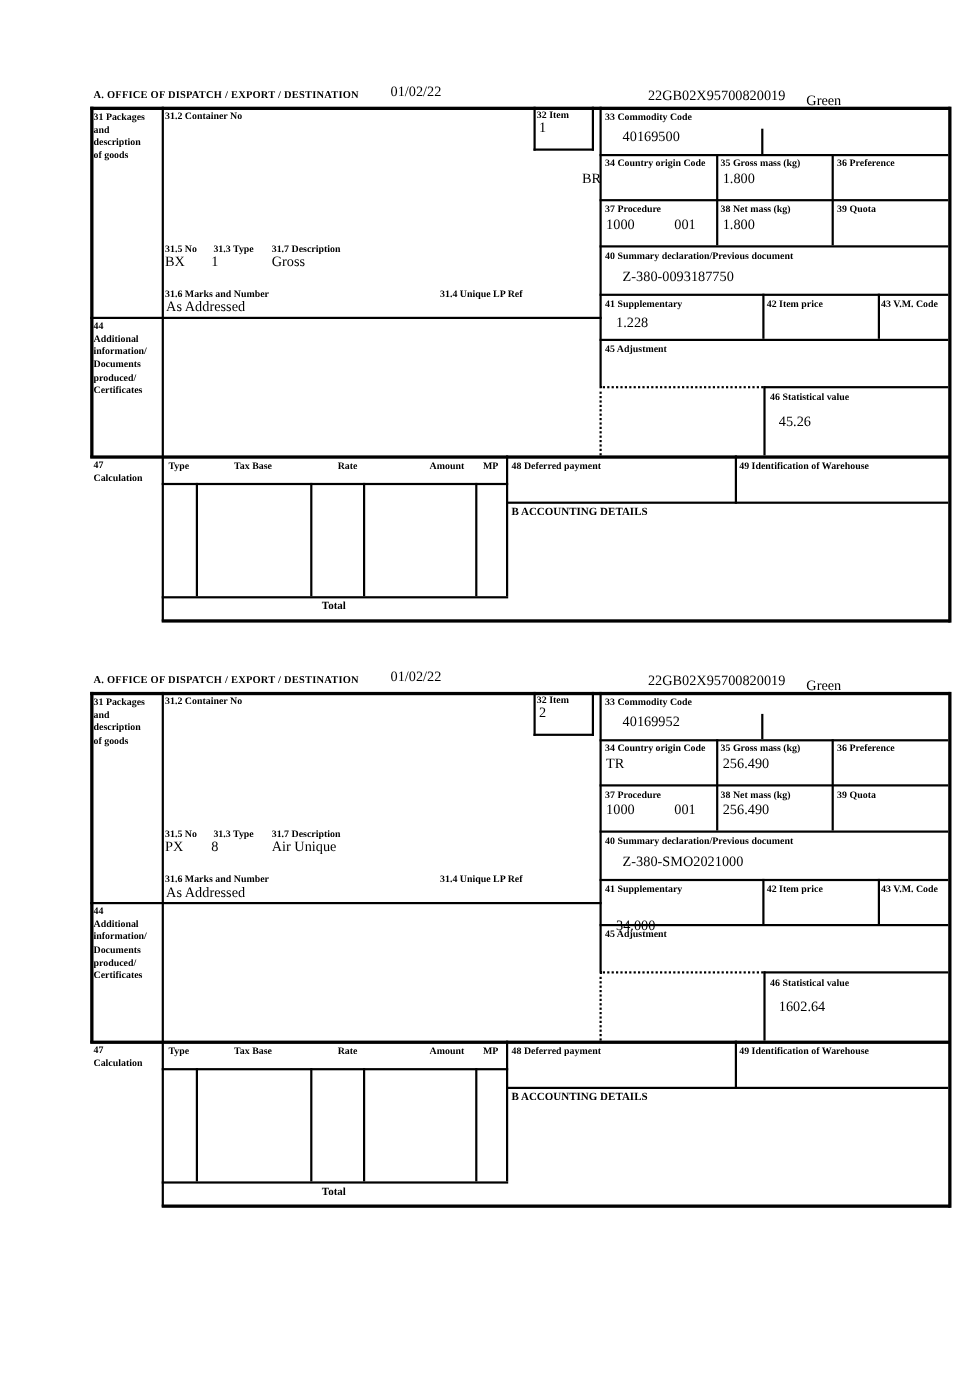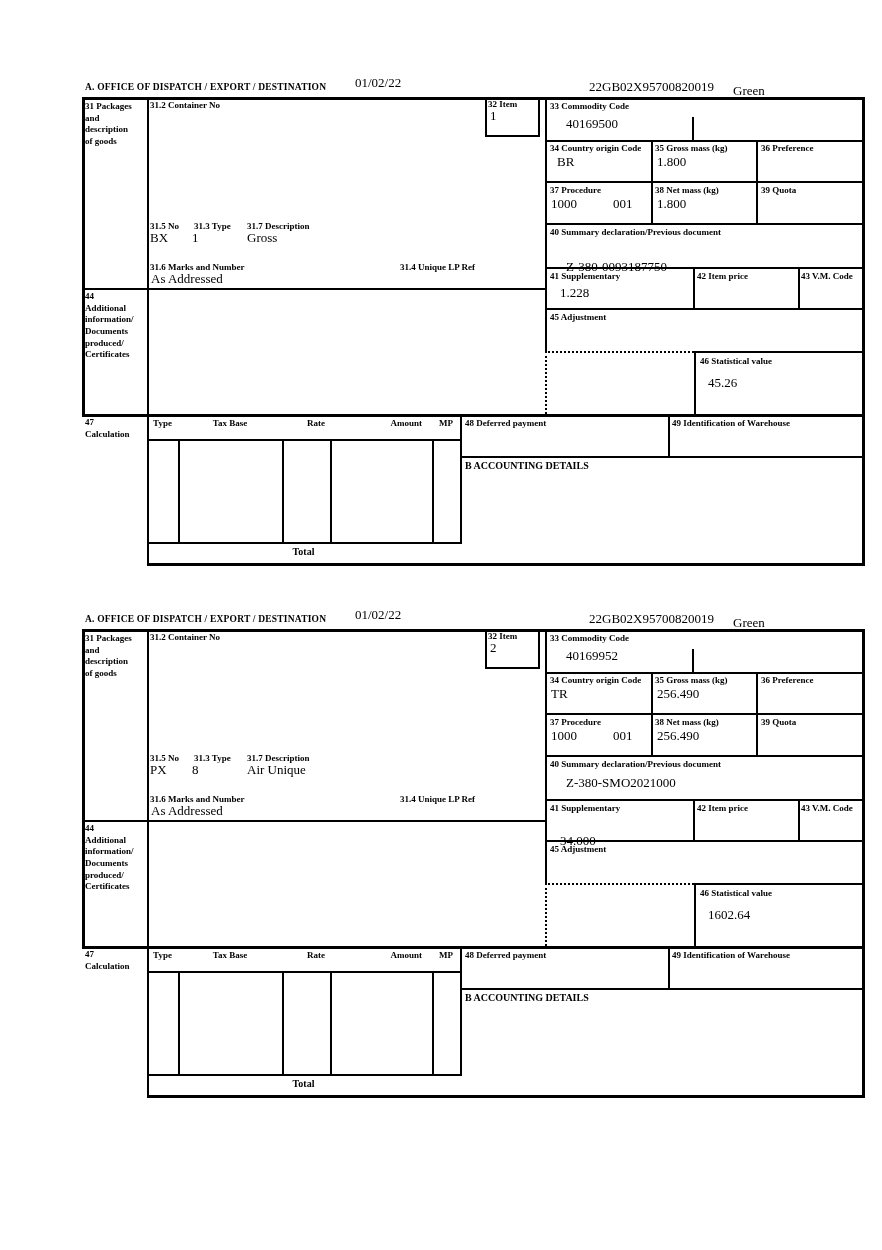--- a/index.html
+++ b/index.html
@@ -86,34 +86,34 @@
     <div class="val" style="left:165px;top:155px">Gross</div>
 
     <div class="lbl" style="left:68px;top:187px">31.6 Marks and Number</div>
     <div class="lbl" style="left:318px;top:187px">31.4 Unique LP Ref</div>
     <div class="val" style="left:69px;top:196px">As Addressed</div>
 
     <div class="lbl" style="left:468px;top:26px">33 Commodity Code</div>
     <div class="val" style="left:484px;top:41px">40169500</div>
 
     <div class="lbl" style="left:468px;top:68px">34 Country origin Code</div>
-    <div class="val" style="left:475px;top:79px">BR</div>
+    <div class="val" style="left:447px;top:79px">BR</div>
     <div class="lbl" style="left:573px;top:68px">35 Gross mass (kg)</div>
     <div class="val" style="left:575px;top:79px">1.800</div>
     <div class="lbl" style="left:679px;top:68px">36 Preference</div>
 
     <div class="lbl" style="left:468px;top:110px">37 Procedure</div>
     <div class="val" style="left:469px;top:121px">1000</div>
     <div class="val" style="left:531px;top:121px">001</div>
     <div class="lbl" style="left:573px;top:110px">38 Net mass (kg)</div>
     <div class="val" style="left:575px;top:121px">1.800</div>
     <div class="lbl" style="left:679px;top:110px">39 Quota</div>
 
     <div class="lbl" style="left:468px;top:152px">40 Summary declaration/Previous document</div>
-    <div class="val" style="left:484px;top:184px">Z-380-0093187750</div>
+    <div class="val" style="left:484px;top:168px">Z-380-0093187750</div>
 
     <div class="lbl" style="left:468px;top:196px">41 Supplementary</div>
     <div class="val" style="left:478px;top:210px">1.228</div>
     <div class="lbl" style="left:615px;top:196px">42 Item price</div>
     <div class="lbl" style="left:719px;top:196px">43 V.M. Code</div>
 
     <div class="lbl" style="left:468px;top:237px">45 Adjustment</div>
 
     <div class="lbl" style="left:618px;top:281px">46 Statistical value</div>
     <div class="val" style="left:626px;top:300px">45.26</div>

